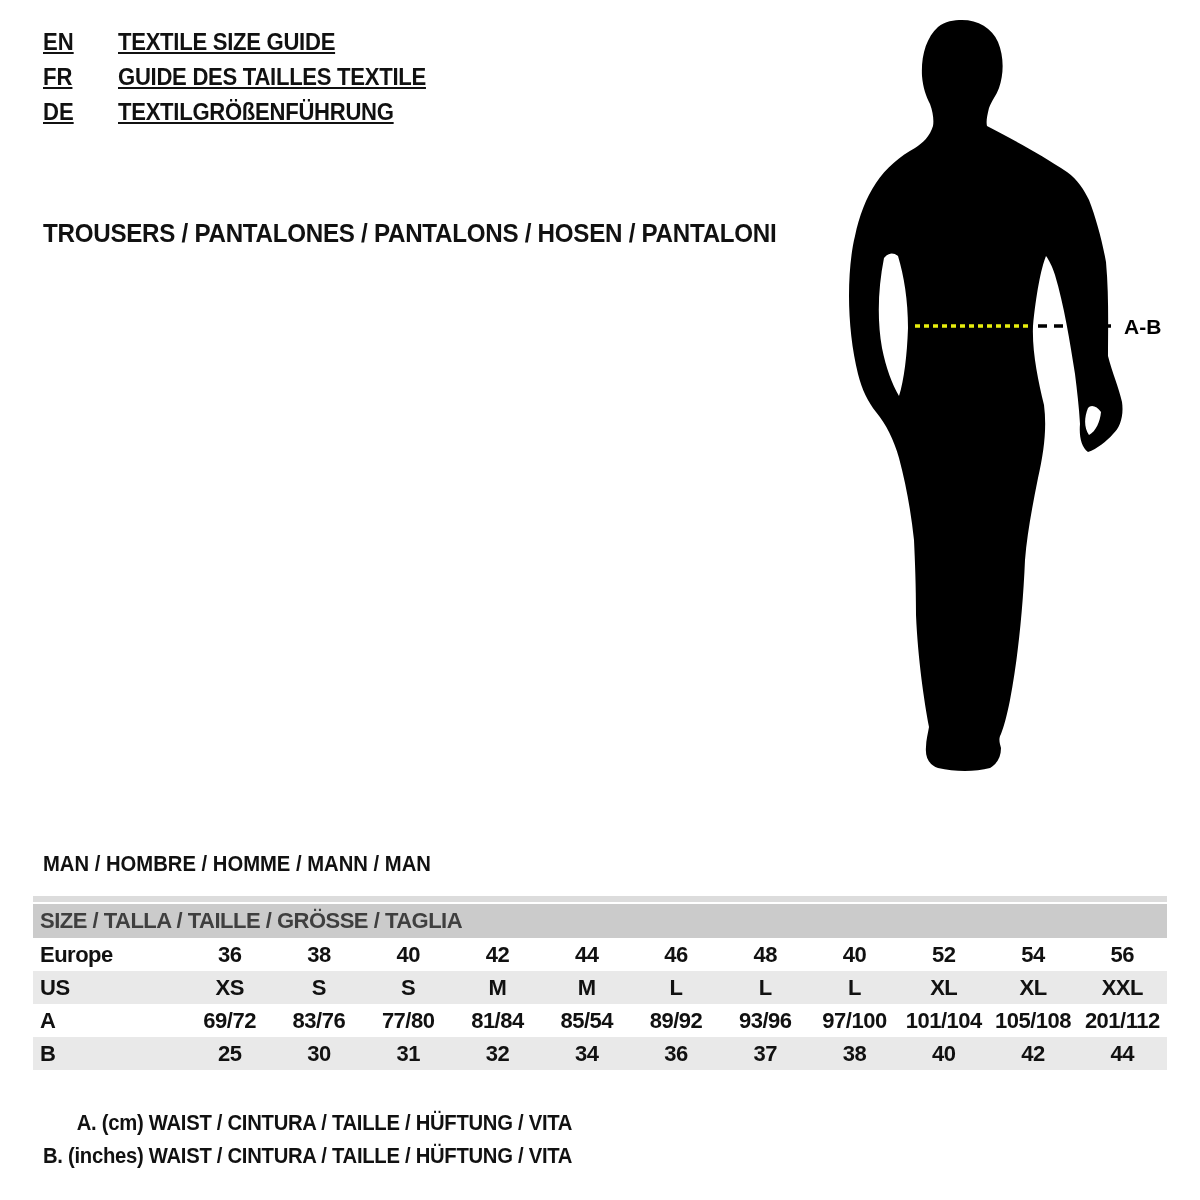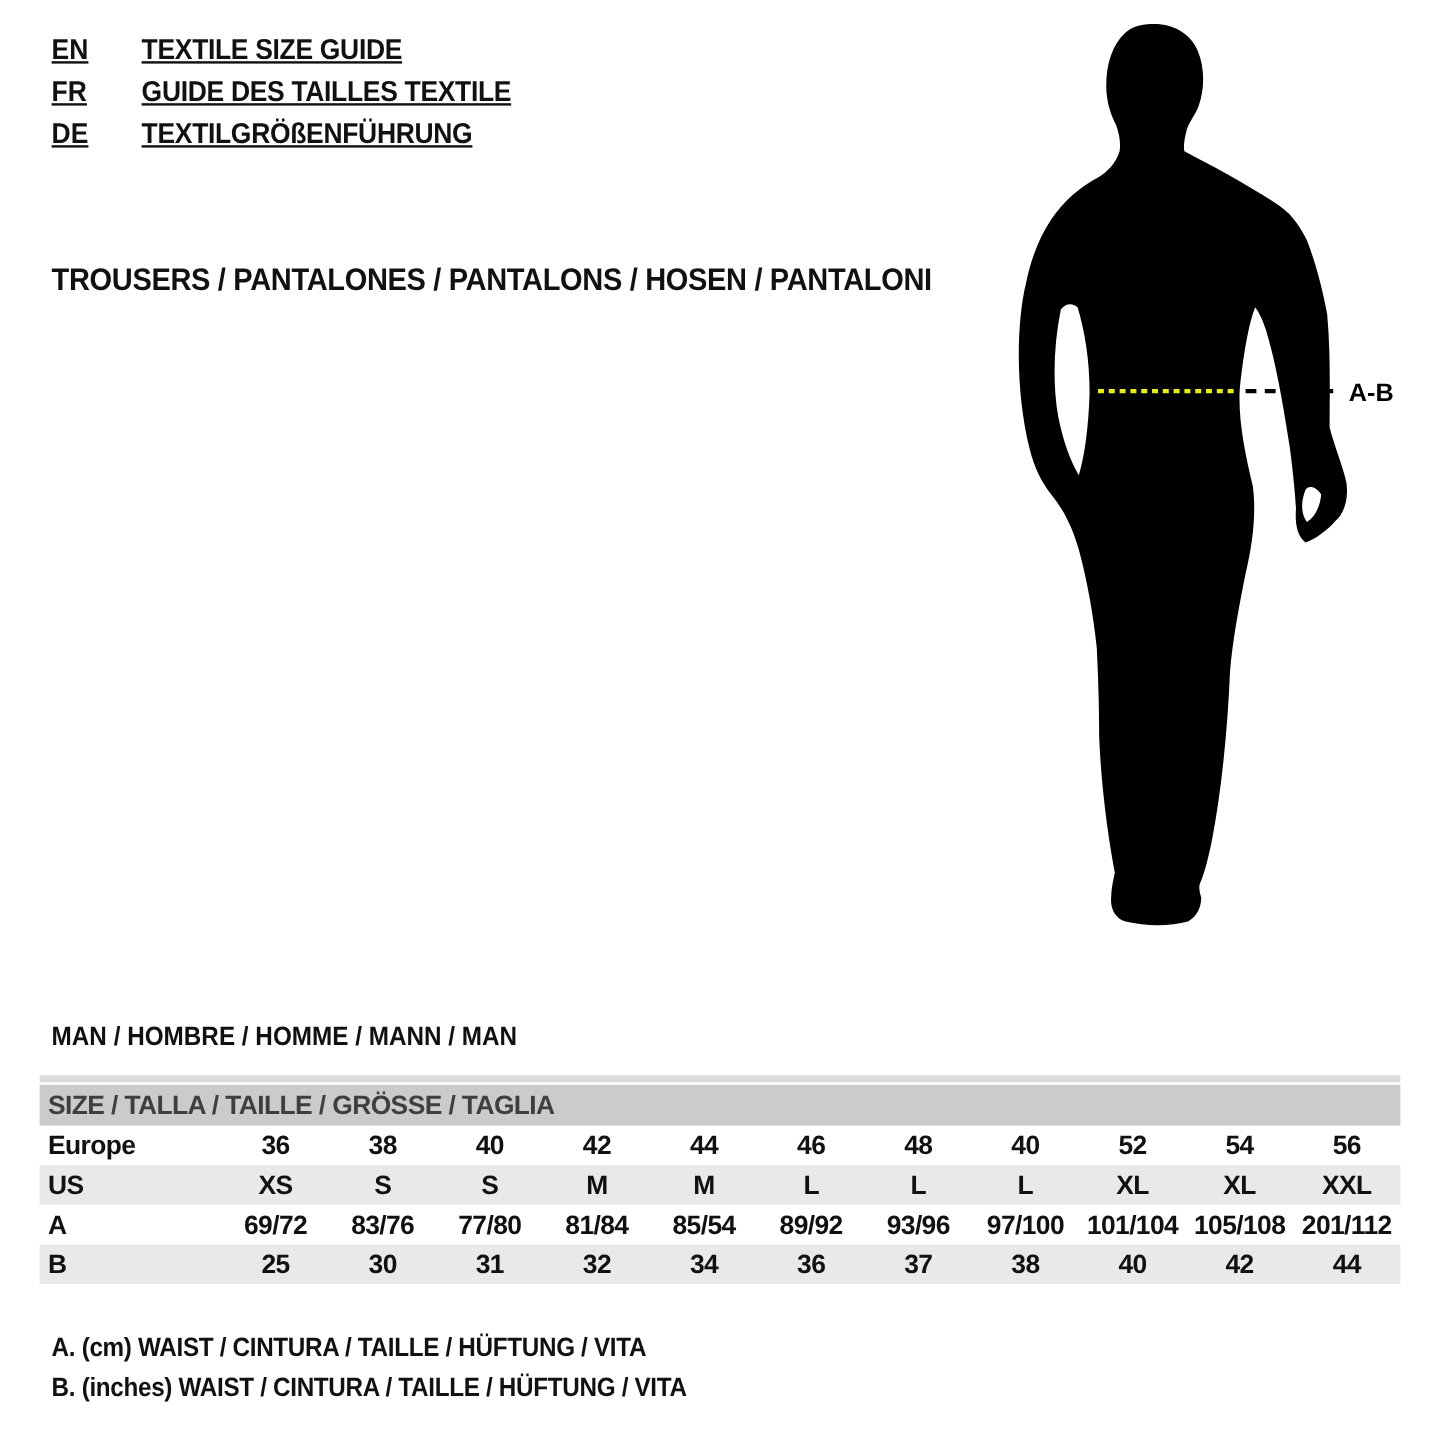--- a/index.html
+++ b/index.html
@@ -24,21 +24,21 @@
   .table-head{
     height:34px;background:var(--header-bg,#cbcbcb);color:#3f3f3f;
     font-size:22px;font-weight:700;display:flex;align-items:center;
     padding-left:7px;box-sizing:border-box;letter-spacing:-.5px;white-space:nowrap;
   }
   .trow{display:flex;height:33px;align-items:center;font-size:22px;font-weight:700;letter-spacing:-.5px;}
   .trow.stripe{background:var(--stripe-bg,#e9e9e9);}
   .tlabel{width:152px;padding-left:7px;box-sizing:border-box;}
   .tcell{flex:1;text-align:center;}
   
-  .notes{position:absolute;left:43px;top:1106px;}
+  .notes{position:absolute;left:43px;top:1106px;text-align:right;}
   .note-line{font-size:22px;font-weight:700;line-height:33px;transform:scaleX(.92);transform-origin:0 0;white-space:nowrap;letter-spacing:-.3px;}
 </style>
 </head>
 <body>
 
 <div id="canvas">
 
   <div class="lang-block">
     <div class="lang-row">
       <span class="lang-code">EN</span>

